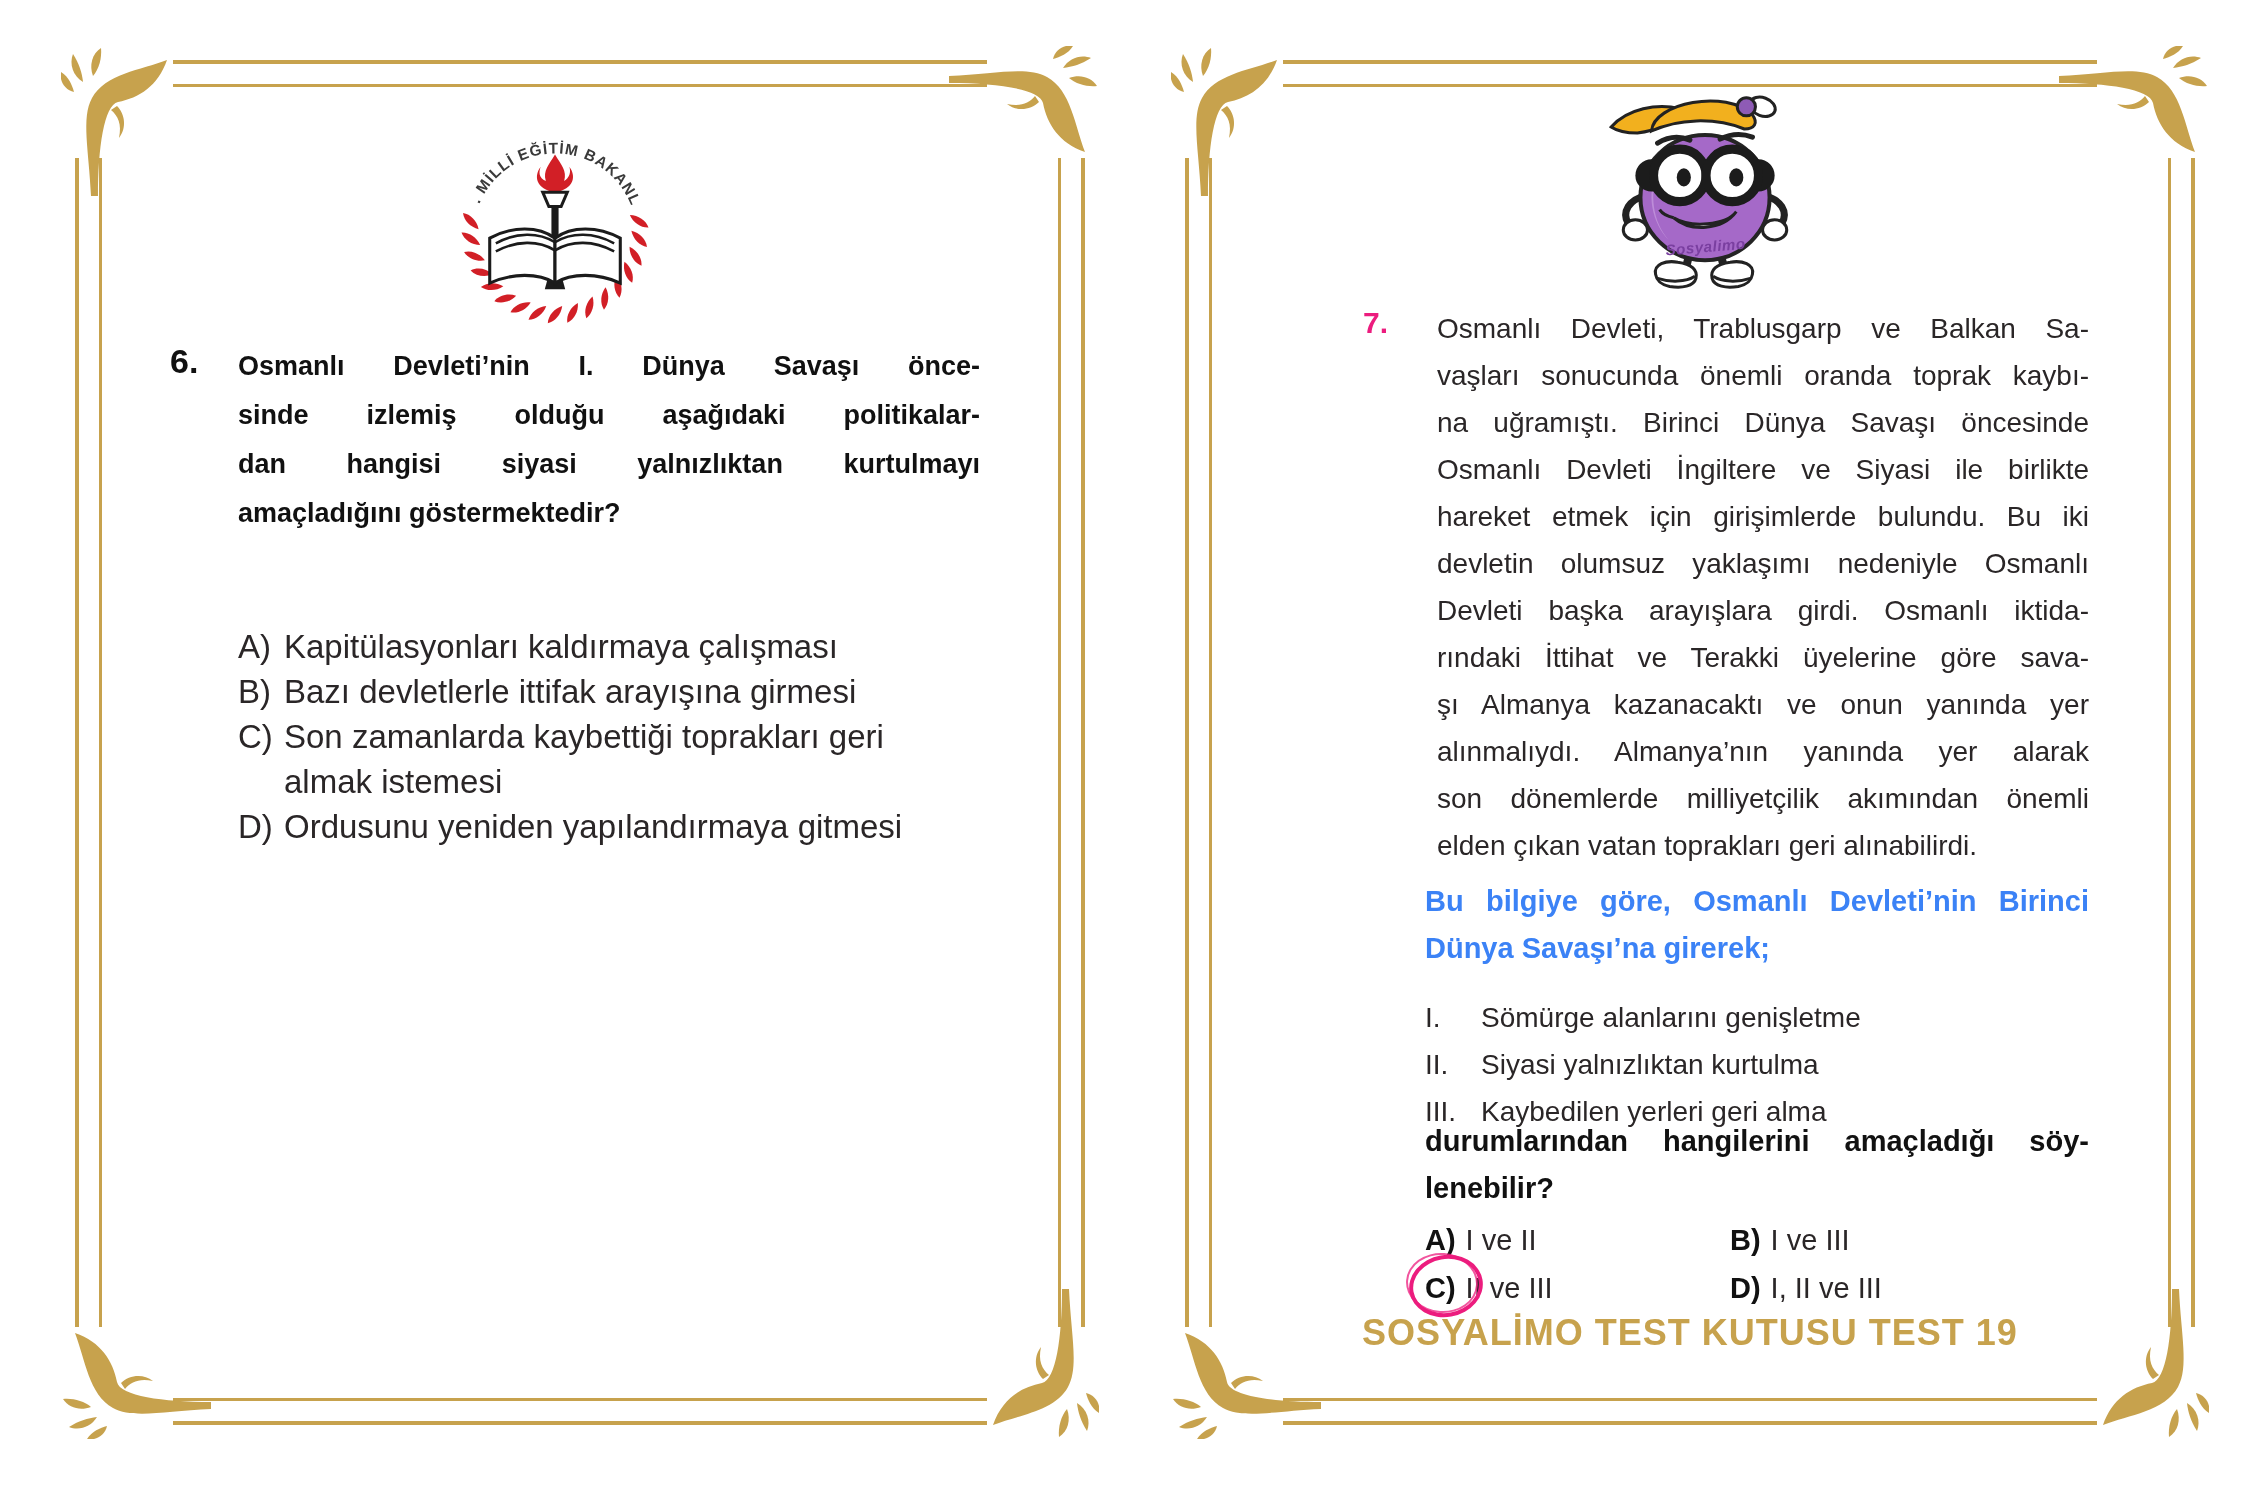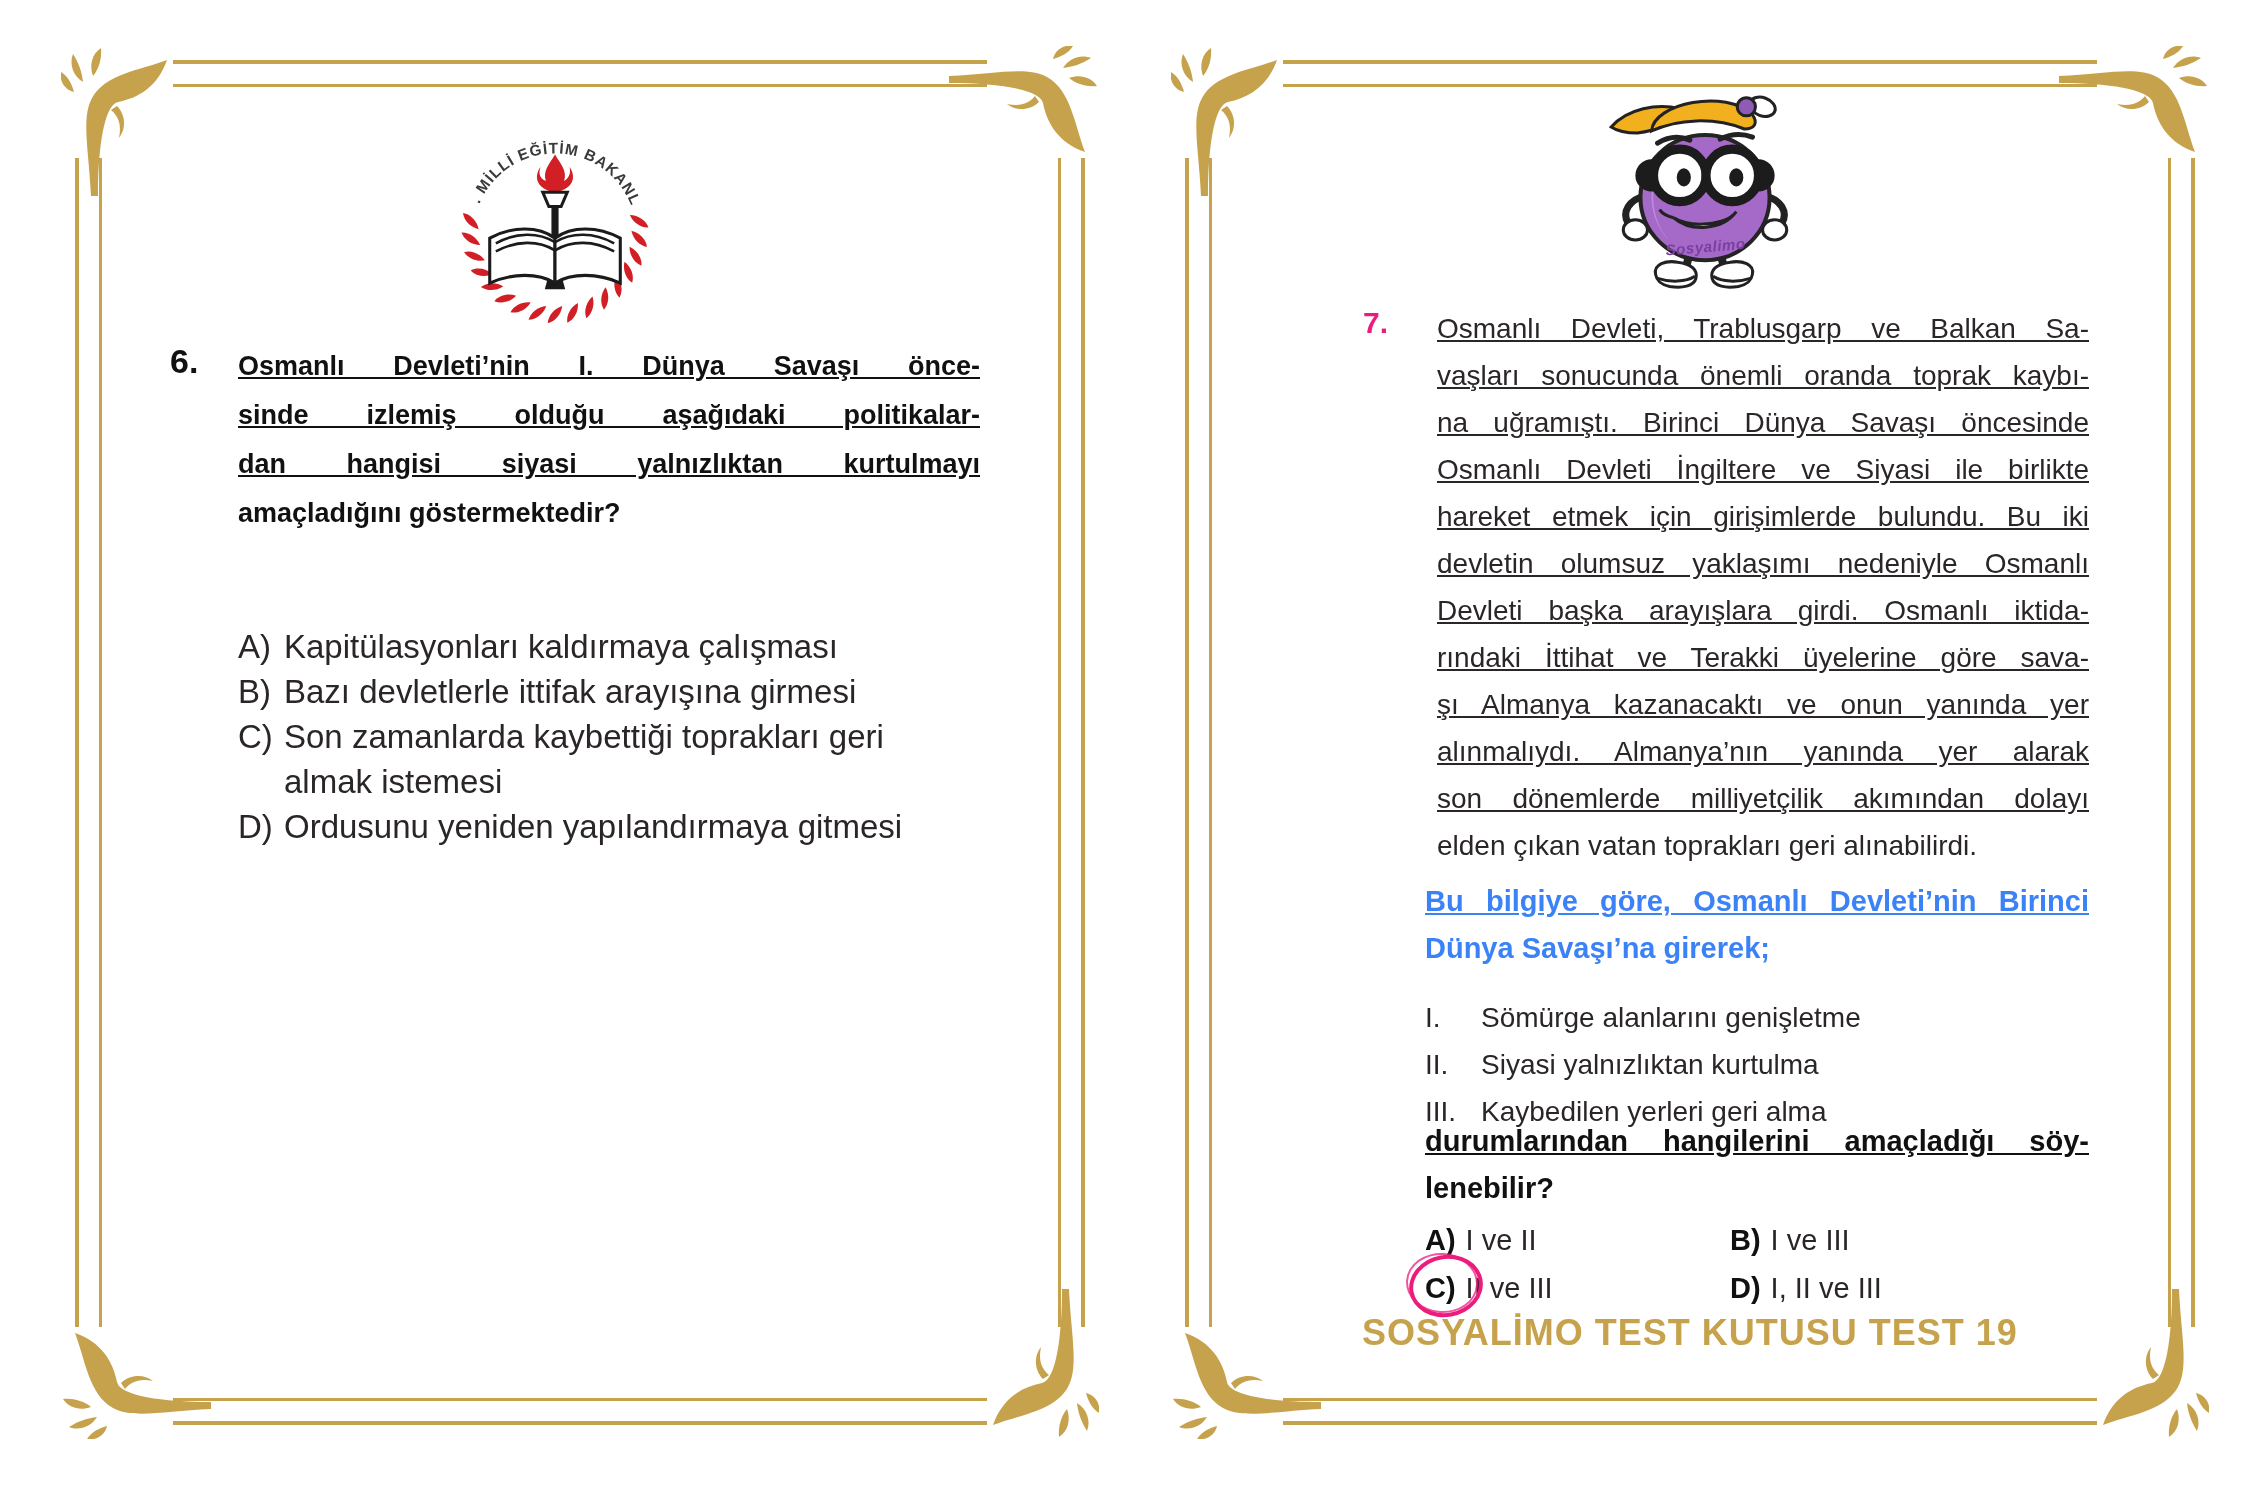--- a/index.html
+++ b/index.html
@@ -23,21 +23,21 @@
   .mask{position:absolute;width:104px;height:104px;background:#fff;}
   .mask.tl{left:-6px;top:-6px;} .mask.tr{right:-6px;top:-6px;}
   .mask.br{right:-6px;bottom:-6px;} .mask.bl{left:-6px;bottom:-6px;}
   .orn{position:absolute;width:150px;height:150px;fill:var(--gold);}
   .orn.tl{left:-14px;top:-14px;}
   .orn.tr{right:-14px;top:-14px;transform:rotate(90deg);}
   .orn.br{right:-14px;bottom:-14px;transform:rotate(180deg);}
   .orn.bl{left:-14px;bottom:-14px;transform:rotate(270deg);}
 
   
-  .jline{white-space:nowrap;text-align:justify;text-align-last:justify;text-decoration:underline;}
+  .jline{white-space:nowrap;text-align:justify;text-align-last:justify;}
   .lline{white-space:nowrap;text-align:left;}
 
   
   .meb-logo{position:absolute;left:378px;top:66px;width:204px;height:208px;}
   .meb-arc{font:bold 15px "Liberation Sans",sans-serif;fill:#3a3a3a;letter-spacing:1px;text-anchor:middle;}
   .q6-number{position:absolute;left:95px;top:282px;font-size:34px;font-weight:bold;color:#111;}
   .q6-stem{position:absolute;left:163px;top:282px;width:742px;font-size:27px;font-weight:bold;color:#111;line-height:49px;}
   .q6-options{position:absolute;left:163px;top:564px;width:760px;font-size:33px;line-height:45px;}
   .opt-row{white-space:nowrap;}
   .opt-label{display:inline-block;width:46px;}
@@ -214,21 +214,21 @@
       <div class="jline">Osmanlı Devleti, Trablusgarp ve Balkan Sa-</div>
       <div class="jline">vaşları sonucunda önemli oranda toprak kaybı-</div>
       <div class="jline">na uğramıştı. Birinci Dünya Savaşı öncesinde</div>
       <div class="jline">Osmanlı Devleti İngiltere ve Siyasi ile birlikte</div>
       <div class="jline">hareket etmek için girişimlerde bulundu. Bu iki</div>
       <div class="jline">devletin olumsuz yaklaşımı nedeniyle Osmanlı</div>
       <div class="jline">Devleti başka arayışlara girdi. Osmanlı iktida-</div>
       <div class="jline">rındaki İttihat ve Terakki üyelerine göre sava-</div>
       <div class="jline">şı Almanya kazanacaktı ve onun yanında yer</div>
       <div class="jline">alınmalıydı. Almanya’nın yanında yer alarak</div>
-      <div class="jline">son dönemlerde milliyetçilik akımından dolayı</div>
+      <div class="jline">son dönemlerde milliyetçilik akımından önemli</div>
       <div class="lline">elden çıkan vatan toprakları geri alınabilirdi.</div>
     </div>
     <div class="q7-intro">
       <div class="jline">Bu bilgiye göre, Osmanlı Devleti’nin Birinci</div>
       <div class="lline">Dünya Savaşı’na girerek;</div>
     </div>
     <div class="q7-items">
       <div class="opt-row"><span class="item-num">I.</span><span>Sömürge alanlarını genişletme</span></div>
       <div class="opt-row"><span class="item-num">II.</span><span>Siyasi yalnızlıktan kurtulma</span></div>
       <div class="opt-row"><span class="item-num">III.</span><span>Kaybedilen yerleri geri alma</span></div>

